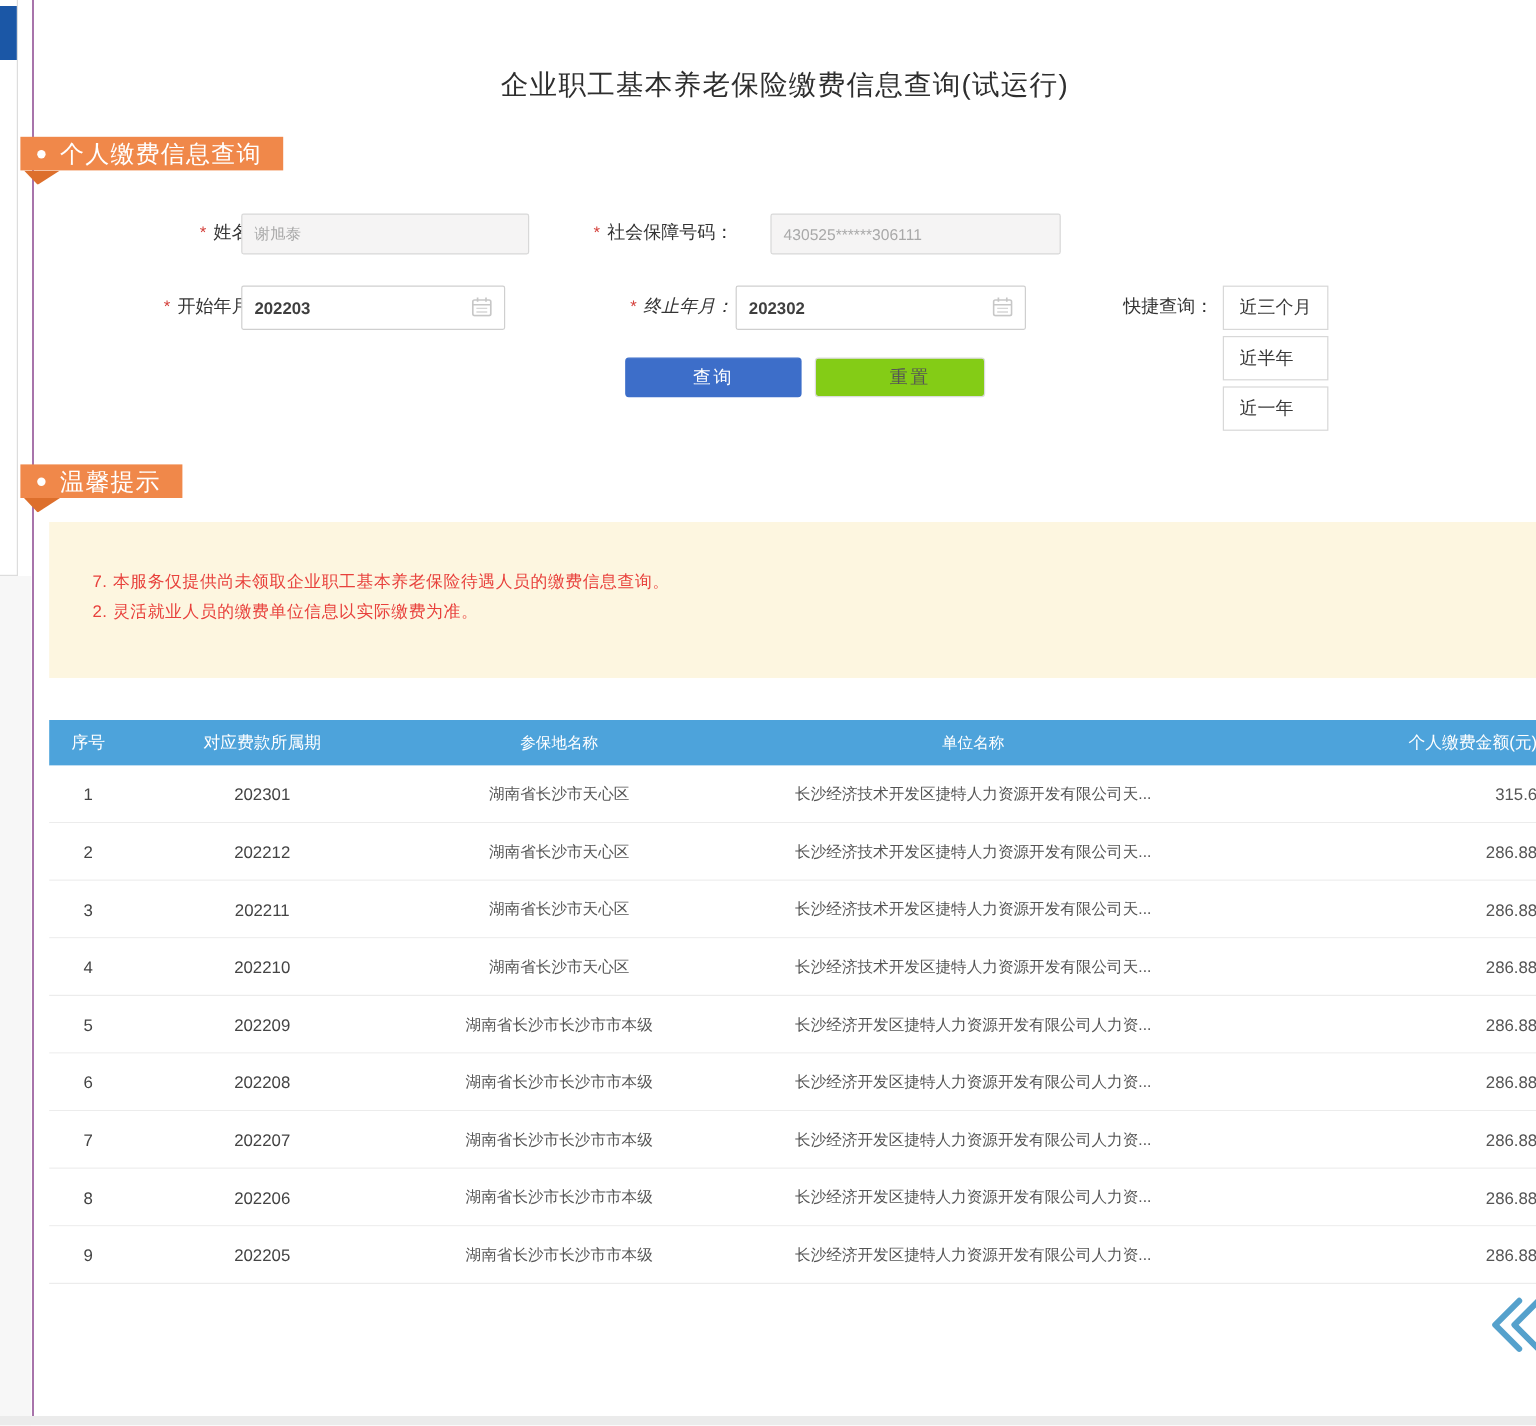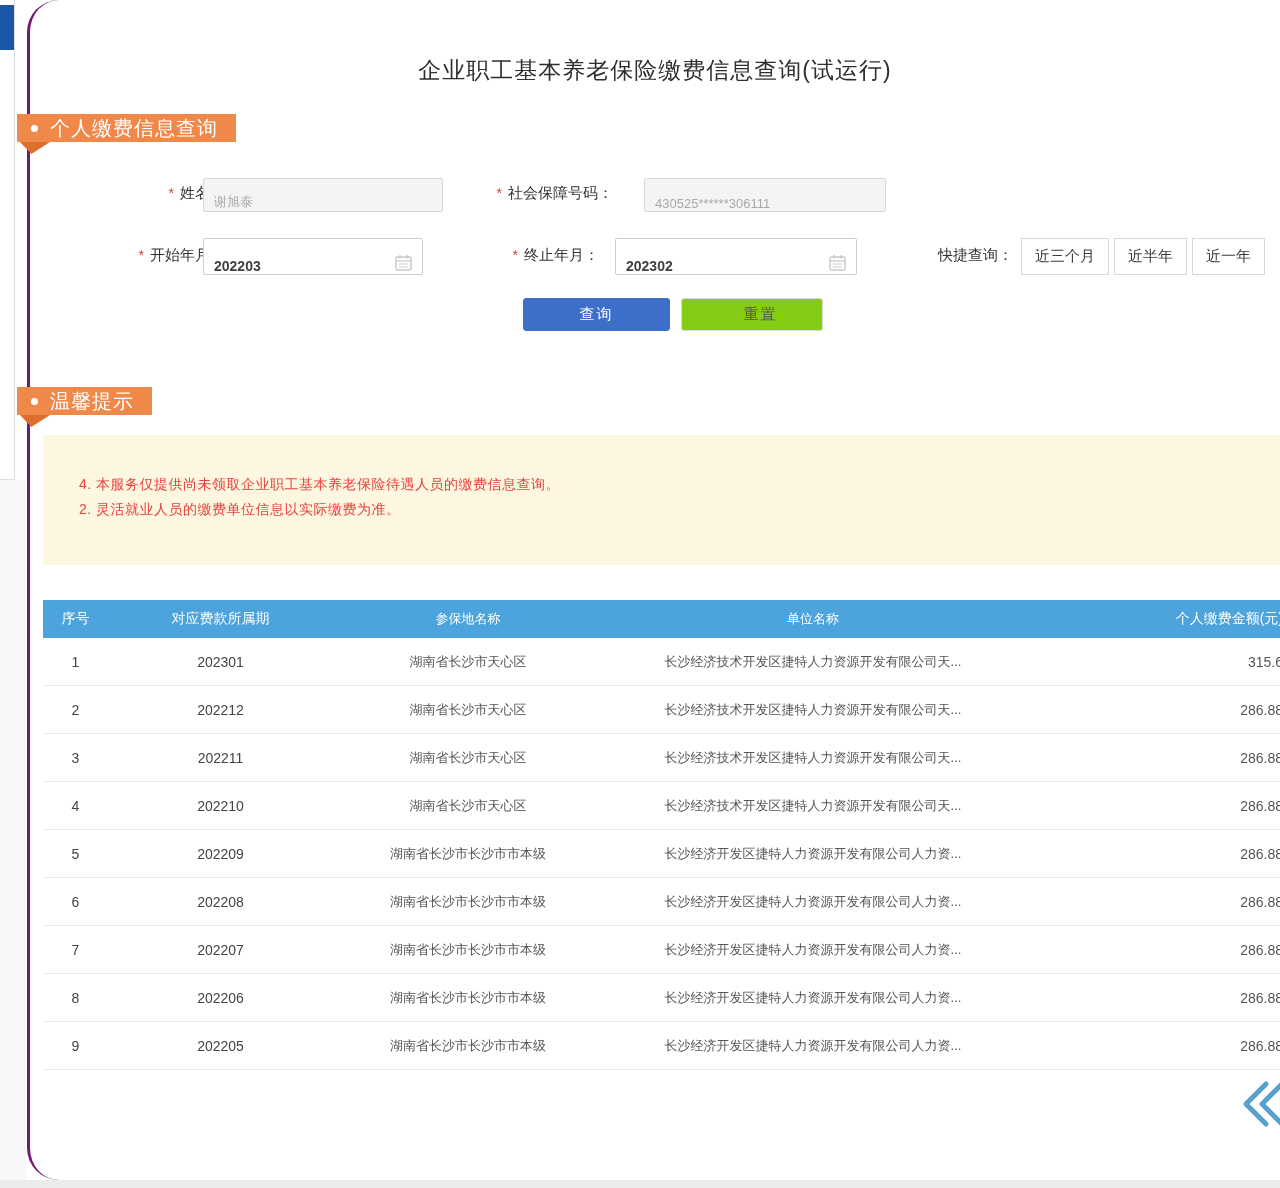--- a/index.html
+++ b/index.html
@@ -21,41 +21,41 @@
     color:#333;
   }
   
   .left-strip{position:absolute;left:0;top:0;width:15px;height:480px;background:#fff;
     border-right:1px solid #ddd;border-bottom:1px solid #ddd;}
   .sidebar-sel{position:absolute;left:0;top:5px;width:14px;height:45px;background:var(--sidebar-blue);}
   .gutter-low{position:absolute;left:0;top:480px;width:26px;bottom:0;background:#f7f7f7;}
   .bottom-bar{position:absolute;left:0;top:1180px;width:1280px;height:8px;background:#ebebeb;}
   
   .panel{position:absolute;left:27px;top:0;width:1253px;height:1180px;background:#fff;
-    border-left:3px solid #701a75;border-radius:32px;}
+    border-left:1px solid #701a75;}
   .page-title{position:absolute;top:55px;left:0;width:100%;text-align:center;
     font-size:23px;color:#2e2e2e;letter-spacing:1px;}
   
   .ribbon{position:absolute;left:17px;height:28px;background:var(--accent-orange);
     display:flex;align-items:center;padding:0 18px 0 14px;color:#fff;font-size:20px;
     letter-spacing:1px;z-index:5;}
   .ribbon .dot{width:7px;height:7px;border-radius:50%;background:#fff;margin-right:12px;flex:0 0 auto;}
   .ribbon-fold{position:absolute;left:20px;width:30px;height:12px;background:var(--accent-orange-dark);
     clip-path:polygon(0 0,100% 0,38% 100%);z-index:4;}
   
   .form-area{position:absolute;left:0;top:170px;width:100%;height:175px;}
   .f-label{position:absolute;font-size:15px;color:#333;text-align:right;white-space:nowrap;}
   .req{color:var(--asterisk-red);margin-right:6px;font-size:14px;}
   .inp{position:absolute;border:1px solid #d8d8d8;border-radius:2px;font-size:13px;
-    padding:0 10px;display:flex;align-items:flex-end;background:#fff;}
+    padding:0 10px;display:flex;align-items:center;background:#fff;}
   .inp.disabled{background:#f5f4f4;color:#a9a9a9;}
   .inp.date{height:37px;color:#3f3f3f;font-weight:700;font-size:14px;border-color:#cfcfcf;
     justify-content:space-between;}
   .cal-icon{flex:0 0 auto;opacity:.55;}
-  .quick-group{position:absolute;display:flex;gap:5px;}
+  .quick-group{position:absolute;display:flex;gap:5px;flex-direction:column;}
   .quick-btn{height:37px;padding:0 13px;background:#fff;border:1px solid #d8d8d8;
     font-size:15px;color:#3a3a3a;display:flex;align-items:center;cursor:pointer;
     font-family:inherit;}
   .btn{position:absolute;height:33px;border-radius:3px;font-size:15px;display:flex;
     align-items:center;justify-content:center;cursor:pointer;font-family:inherit;letter-spacing:2px;}
   .btn.primary{background:var(--primary-blue);border:1px solid var(--primary-blue);color:#fff;}
   .btn.plain{background:#84cc16;border:1px solid #dcdcdc;color:#555;padding-left:17px;}
   
   .notice{position:absolute;left:13px;top:435px;width:calc(100% - 13px);height:130px;
     background:var(--notice-bg);padding:37px 20px 0 36px;}
@@ -112,21 +112,21 @@
             <rect x="1" y="3" width="15" height="13" rx="1.5" fill="none" stroke="#9a9a9a" stroke-width="1.4"></rect>
             <line x1="1" y1="7" x2="16" y2="7" stroke="#9a9a9a" stroke-width="1.2"></line>
             <line x1="5" y1="1" x2="5" y2="4.5" stroke="#9a9a9a" stroke-width="1.4"></line>
             <line x1="12" y1="1" x2="12" y2="4.5" stroke="#9a9a9a" stroke-width="1.4"></line>
             <line x1="4" y1="10" x2="13" y2="10" stroke="#b5b5b5" stroke-width="1.2"></line>
             <line x1="4" y1="13" x2="13" y2="13" stroke="#b5b5b5" stroke-width="1.2"></line>
           </svg>
       </span>
     </div>
 
-    <div class="f-label" style="left:414px;top:76px;width:155px;">
+    <div class="f-label" style="left:428px;top:76px;width:155px;font-style:italic;">
       <span class="req">*</span><span>终止年月：</span>
     </div>
     <div class="inp date" style="left:585px;top:68px;width:242px;">
       <span>202302</span>
       <span class="cal-icon">
         <svg width="17" height="17" viewBox="0 0 17 17">
             <rect x="1" y="3" width="15" height="13" rx="1.5" fill="none" stroke="#9a9a9a" stroke-width="1.4"></rect>
             <line x1="1" y1="7" x2="16" y2="7" stroke="#9a9a9a" stroke-width="1.2"></line>
             <line x1="5" y1="1" x2="5" y2="4.5" stroke="#9a9a9a" stroke-width="1.4"></line>
             <line x1="12" y1="1" x2="12" y2="4.5" stroke="#9a9a9a" stroke-width="1.4"></line>
@@ -141,21 +141,21 @@
       <button class="quick-btn">近三个月</button>
       <button class="quick-btn">近半年</button>
       <button class="quick-btn">近一年</button>
     </div>
 
     <button class="btn primary" style="left:493px;top:128px;width:147px;">查询</button>
     <button class="btn plain" style="left:651px;top:128px;width:142px;">重置</button>
   </div>
 
   <div class="notice">
-    <div>4. 本服务仅提供尚未领取企业职工基本养老保险待遇人员的缴费信息查询。</div>
+    <div>7. 本服务仅提供尚未领取企业职工基本养老保险待遇人员的缴费信息查询。</div>
     <div>2. 灵活就业人员的缴费单位信息以实际缴费为准。</div>
   </div>
 
   <div class="tbl">
     <div class="tbl-head">
       <div class="c c1">序号</div>
       <div class="c c2">对应费款所属期</div>
       <div class="c c3">参保地名称</div>
       <div class="c c4">单位名称</div>
       <div class="c c5">个人缴费金额(元)</div>

